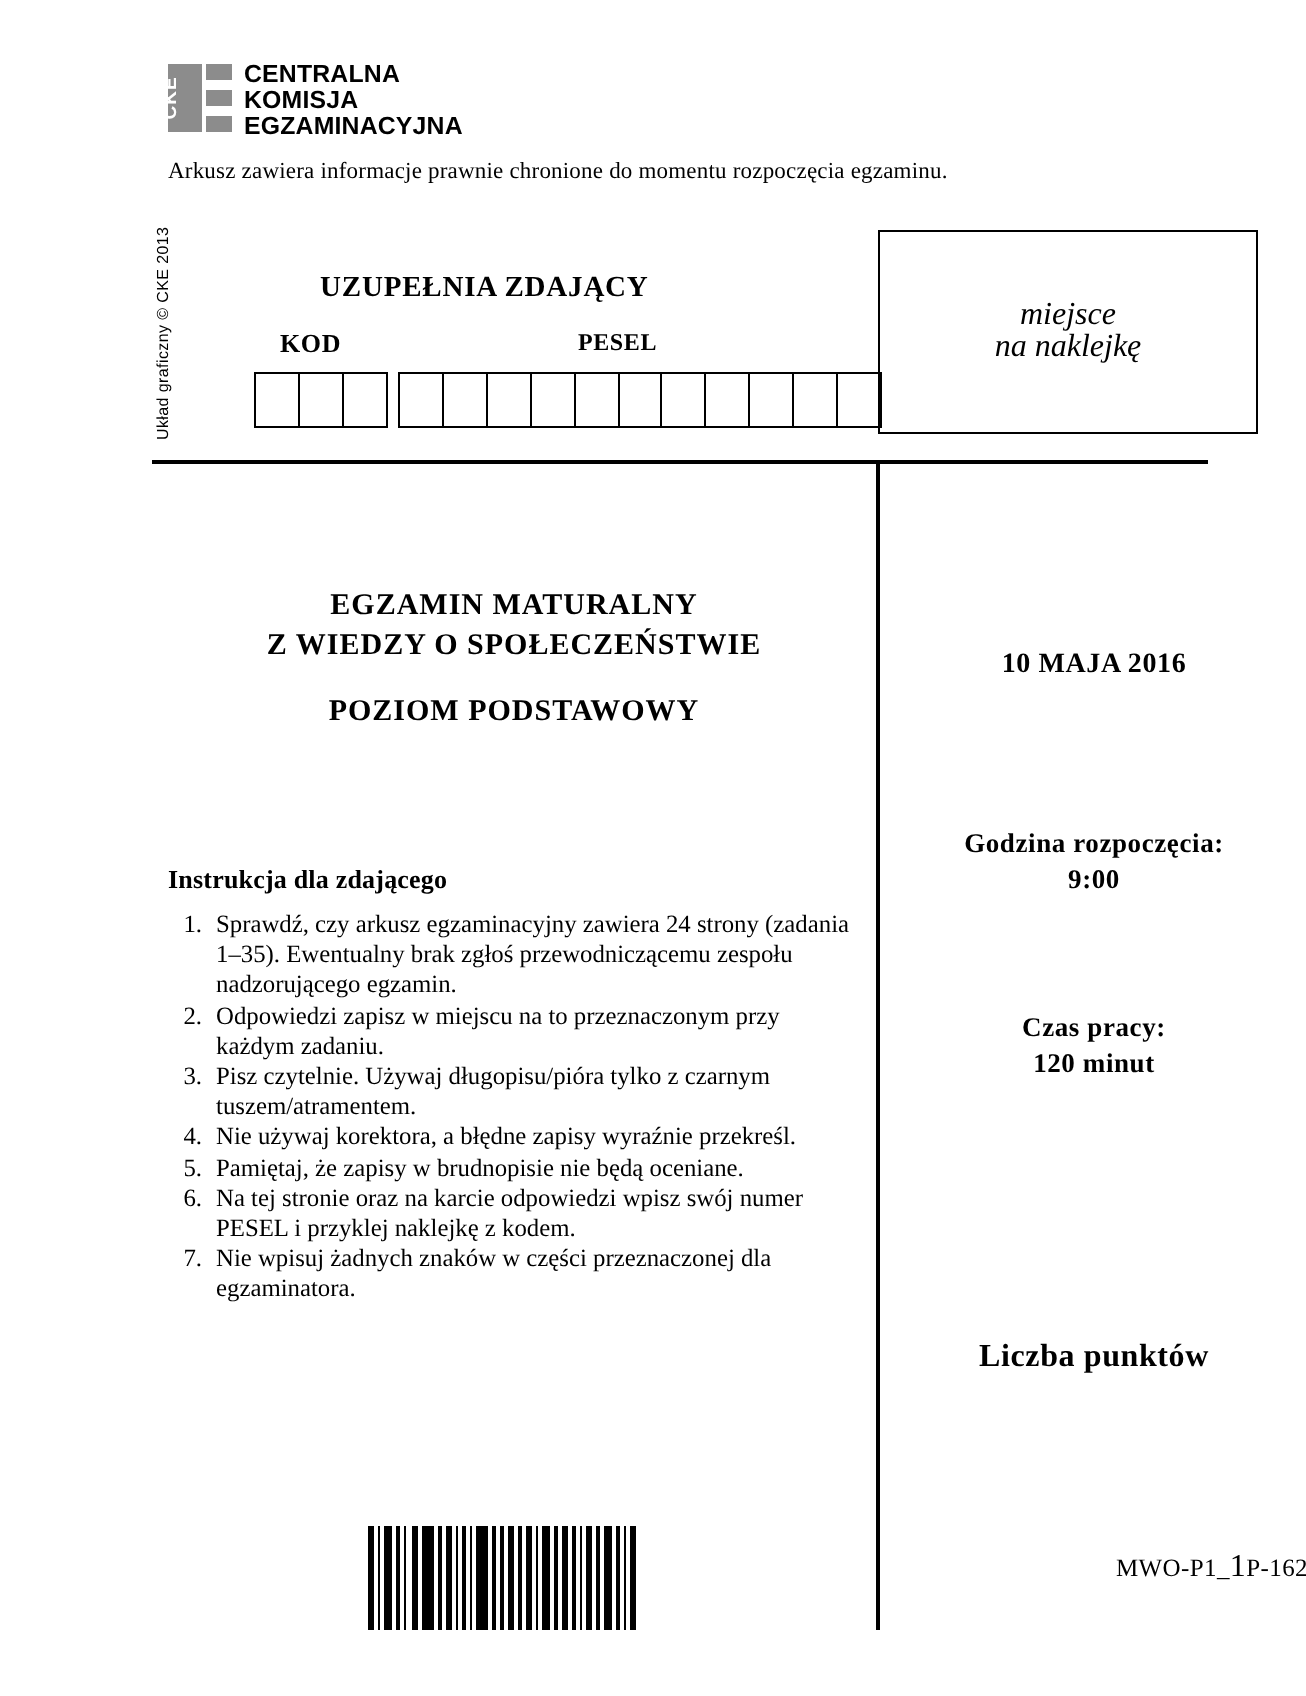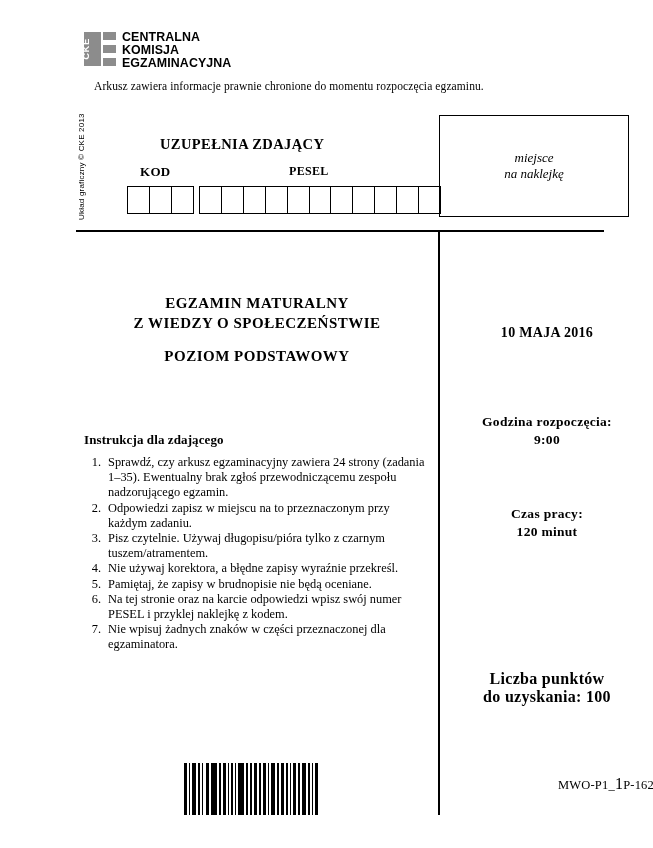--- a/index.html
+++ b/index.html
@@ -78,21 +78,21 @@
     font-size: 12.4px;
     line-height: 13.2px;
     letter-spacing: 0.1px;
     color: #000000;
     padding-top: 1px;
   }
 
   
   #protection-notice {
     position: absolute;
-    left: 80px;
+    left: 70px;
     top: 80px;
     font-size: 11.5px;
     letter-spacing: 0.1px;
   }
 
   
   #copyright-vertical {
     position: absolute;
     left: 63px;
     top: 108px;
@@ -155,21 +155,21 @@
     top: 115px;
     width: 188px;
     height: 100px;
     border: 1.1px solid #000000;
     display: flex;
     align-items: center;
     justify-content: center;
   }
   #sticker-text {
     font-style: italic;
-    font-size: 13px;
+    font-size: 16px;
     line-height: 16px;
     text-align: center;
   }
 
   
   #header-rule {
     position: absolute;
     left: 62px;
     top: 230px;
     width: 528px;
@@ -364,21 +364,20 @@
   <div class="right-block" id="start-time-block">
     <div>Godzina rozpoczęcia:</div>
     <div>9:00</div>
   </div>
   <div class="right-block" id="duration-block">
     <div>Czas pracy:</div>
     <div>120 minut</div>
   </div>
   <div class="right-block" id="points-block">
     <div>Liczba punktów</div>
-    <div>do uzyskania: 100</div>
   </div>
 
   <div id="barcode">
       <div class="bar" style="width: 3px;"></div>
       <div class="sp" style="width: 2px;"></div>
       <div class="bar" style="width: 1px;"></div>
       <div class="sp" style="width: 2px;"></div>
       <div class="bar" style="width: 4px;"></div>
       <div class="sp" style="width: 2px;"></div>
       <div class="bar" style="width: 2px;"></div>

